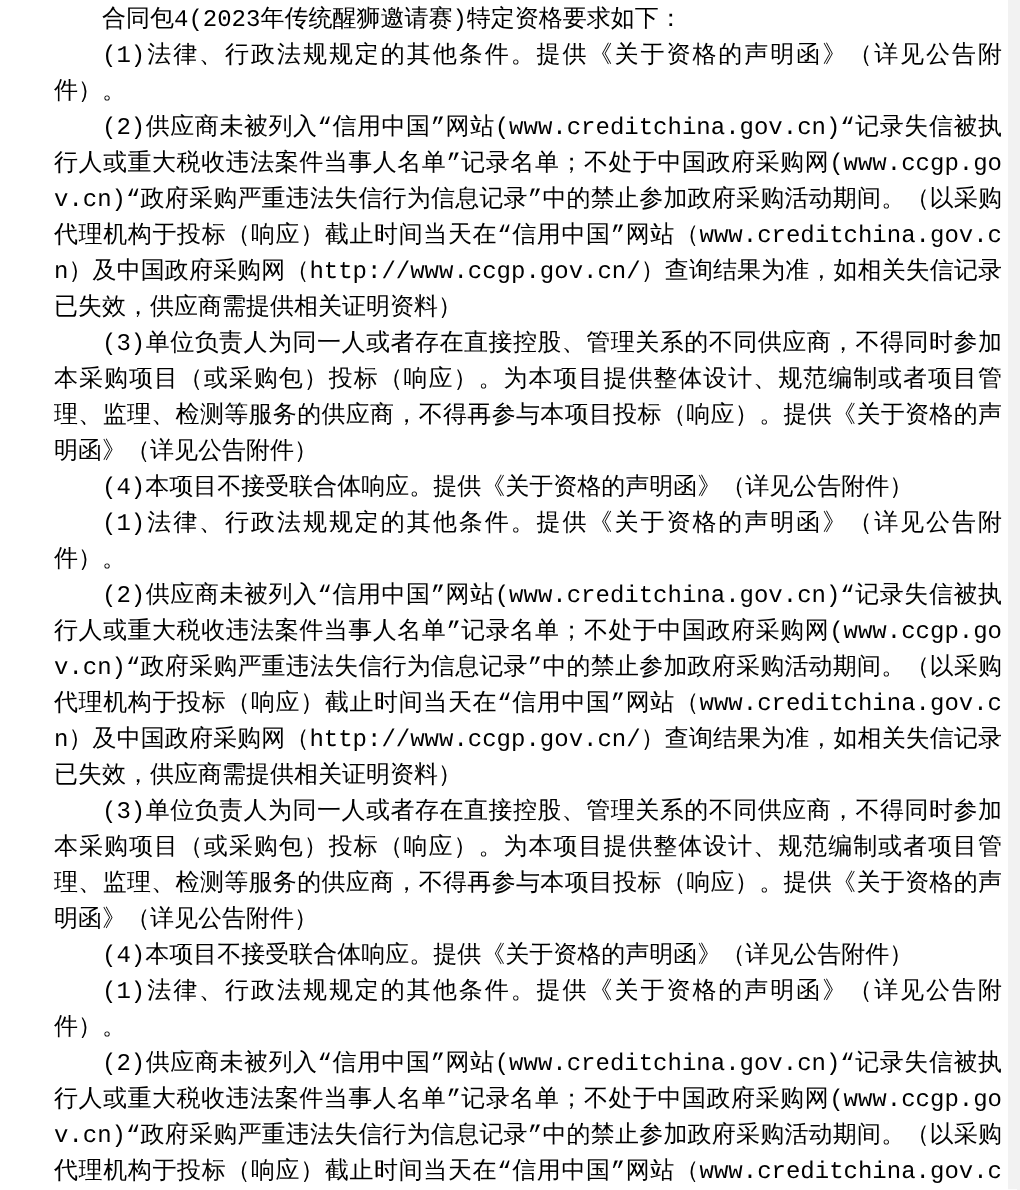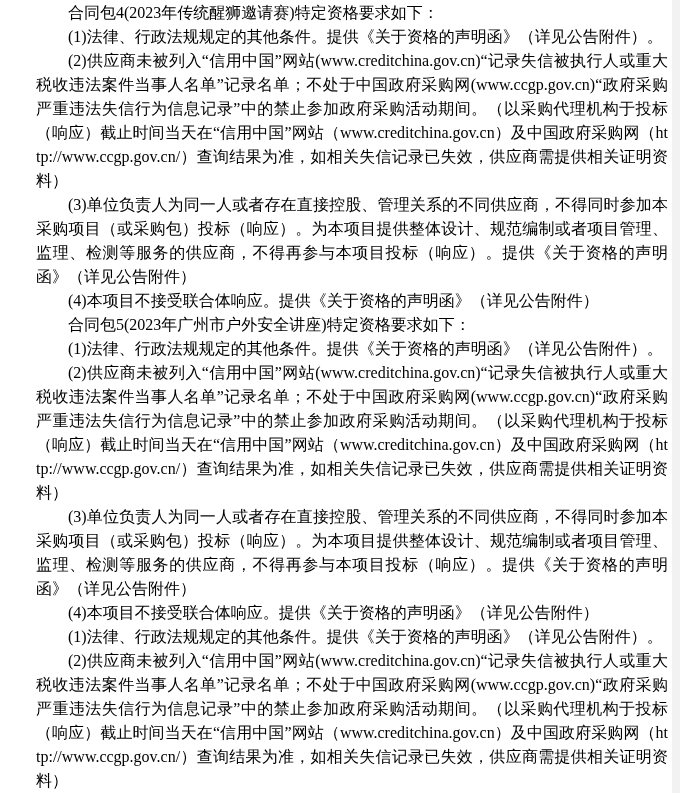--- a/index.html
+++ b/index.html
@@ -23,21 +23,21 @@
   }
   p.para {
     margin: 0;
     padding: 0;
     font-size: 16px;
     line-height: 24px;
     text-align: justify;
     text-indent: 2em;
     word-break: break-all;
     color: #000000;
-    font-family: Liberation Serif, serif;
+    font-family: Liberation Mono, monospace;
   }
   .scroll-strip {
     position: absolute;
     top: 0;
     right: 0;
     width: 8px;
     height: 793px;
     background: #f2f2f2;
   }
 </style>
@@ -45,21 +45,20 @@
 <body>
 
 <div class="content">
 
   <p class="para">合同包4(2023年传统醒狮邀请赛)特定资格要求如下：</p>
   <p class="para">(1)法律、行政法规规定的其他条件。提供《关于资格的声明函》（详见公告附件）。</p>
   <p class="para">(2)供应商未被列入“信用中国”网站(www.creditchina.gov.cn)“记录失信被执行人或重大税收违法案件当事人名单”记录名单；不处于中国政府采购网(www.ccgp.gov.cn)“政府采购严重违法失信行为信息记录”中的禁止参加政府采购活动期间。（以采购代理机构于投标（响应）截止时间当天在“信用中国”网站（www.creditchina.gov.cn）及中国政府采购网（http://www.ccgp.gov.cn/）查询结果为准，如相关失信记录已失效，供应商需提供相关证明资料）</p>
   <p class="para">(3)单位负责人为同一人或者存在直接控股、管理关系的不同供应商，不得同时参加本采购项目（或采购包）投标（响应）。为本项目提供整体设计、规范编制或者项目管理、监理、检测等服务的供应商，不得再参与本项目投标（响应）。提供《关于资格的声明函》（详见公告附件）</p>
   <p class="para">(4)本项目不接受联合体响应。提供《关于资格的声明函》（详见公告附件）</p>
 
-  <p class="para">合同包5(2023年广州市户外安全讲座)特定资格要求如下：</p>
   <p class="para">(1)法律、行政法规规定的其他条件。提供《关于资格的声明函》（详见公告附件）。</p>
   <p class="para">(2)供应商未被列入“信用中国”网站(www.creditchina.gov.cn)“记录失信被执行人或重大税收违法案件当事人名单”记录名单；不处于中国政府采购网(www.ccgp.gov.cn)“政府采购严重违法失信行为信息记录”中的禁止参加政府采购活动期间。（以采购代理机构于投标（响应）截止时间当天在“信用中国”网站（www.creditchina.gov.cn）及中国政府采购网（http://www.ccgp.gov.cn/）查询结果为准，如相关失信记录已失效，供应商需提供相关证明资料）</p>
   <p class="para">(3)单位负责人为同一人或者存在直接控股、管理关系的不同供应商，不得同时参加本采购项目（或采购包）投标（响应）。为本项目提供整体设计、规范编制或者项目管理、监理、检测等服务的供应商，不得再参与本项目投标（响应）。提供《关于资格的声明函》（详见公告附件）</p>
   <p class="para">(4)本项目不接受联合体响应。提供《关于资格的声明函》（详见公告附件）</p>
 
   <p class="para">(1)法律、行政法规规定的其他条件。提供《关于资格的声明函》（详见公告附件）。</p>
   <p class="para">(2)供应商未被列入“信用中国”网站(www.creditchina.gov.cn)“记录失信被执行人或重大税收违法案件当事人名单”记录名单；不处于中国政府采购网(www.ccgp.gov.cn)“政府采购严重违法失信行为信息记录”中的禁止参加政府采购活动期间。（以采购代理机构于投标（响应）截止时间当天在“信用中国”网站（www.creditchina.gov.cn）及中国政府采购网（http://www.ccgp.gov.cn/）查询结果为准，如相关失信记录已失效，供应商需提供相关证明资料）</p>
 
 </div>
 

